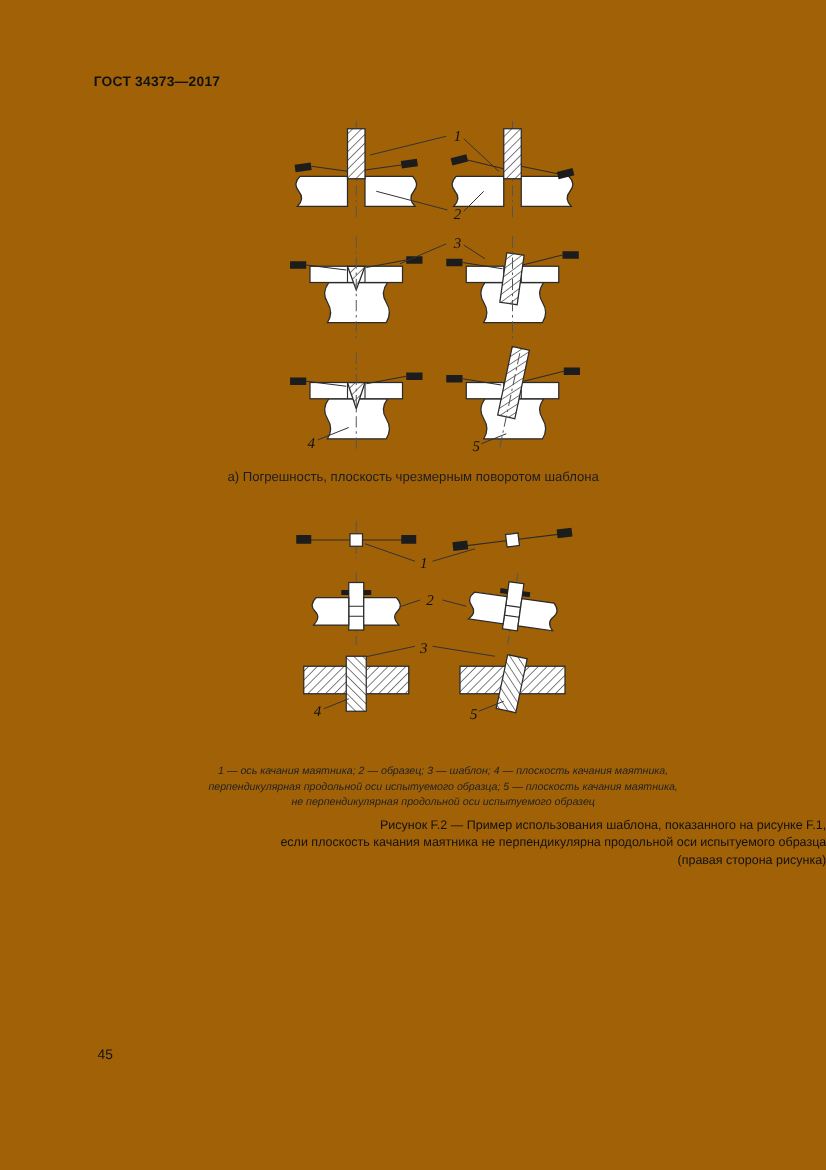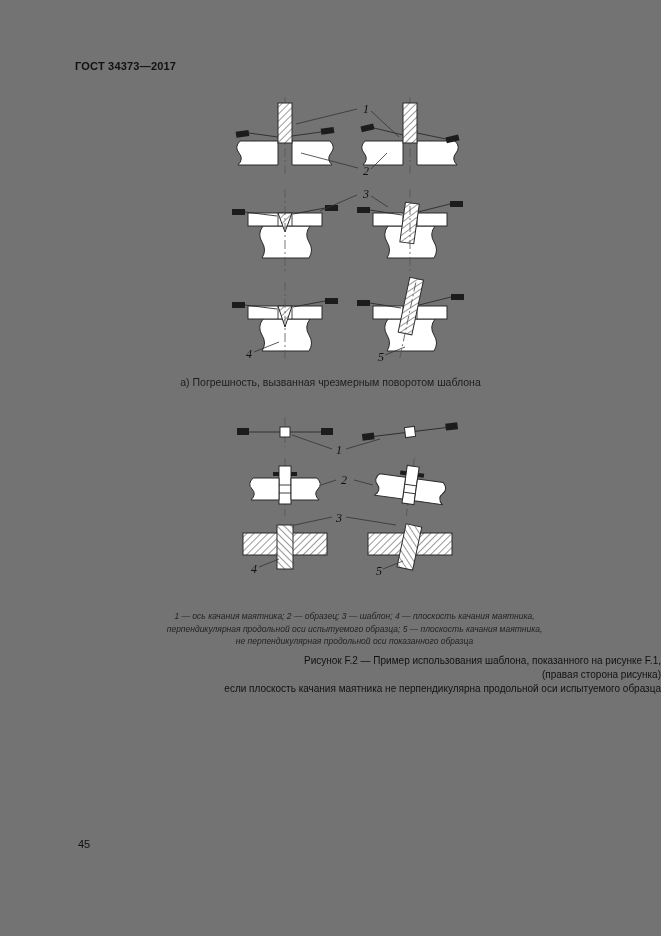--- a/index.html
+++ b/index.html
@@ -1,17 +1,17 @@
 <!DOCTYPE html>
 <html><head>
 <meta charset="utf-8">
 <style>
   html,body { margin:0; padding:0; background:#ffffff; }
   .page {
-    position:relative; width:661px; height:936px; background:#737373;
+    position:relative; width:661px; height:936px; background:#a16207;
     font-family:"Liberation Sans", sans-serif; color:#1d1d1d; overflow:hidden;
   }
   .header {
     position:absolute; left:75px; top:60px;
     font-size:11px; font-weight:bold; letter-spacing:0.2px; color:#111;
   }
   .figA { position:absolute; left:120px; top:95px; }
   .figB { position:absolute; left:120px; top:412px; }
   .cap {
     position:absolute; left:0; right:0; text-align:center;
@@ -142,21 +142,21 @@
       <line class="tl" x1="331" y1="202" x2="299" y2="210"></line>
     </g>
 
     <text class="co" x="126" y="263">4</text>
     <line class="ll" x1="134" y1="257" x2="159" y2="247"></line>
 
     <text class="co" x="258" y="266">5</text>
     <line class="ll" x1="265" y1="260" x2="285" y2="252"></line>
   </svg>
 
-  <div class="cap capA">а) Погрешность, вызванная чрезмерным поворотом шаблона</div>
+  <div class="cap capA">а) Погрешность, плоскость чрезмерным поворотом шаблона</div>
 
   <svg class="figB" width="420" height="170" viewBox="0 0 420 170" xmlns="http://www.w3.org/2000/svg">
     <defs>
       <pattern id="hA2" patternUnits="userSpaceOnUse" width="5" height="5" patternTransform="rotate(45)">
         <rect width="5" height="5" fill="#ffffff"></rect>
         <line x1="0" y1="0" x2="0" y2="5" stroke="#333" stroke-width="1"></line>
       </pattern>
       <pattern id="hB2" patternUnits="userSpaceOnUse" width="5" height="5" patternTransform="rotate(-45)">
         <rect width="5" height="5" fill="#ffffff"></rect>
         <line x1="0" y1="0" x2="0" y2="5" stroke="#333" stroke-width="1"></line>
@@ -228,24 +228,24 @@
     <line class="ll" x1="139" y1="155" x2="159" y2="147"></line>
 
     <text class="co" x="256" y="163">5</text>
     <line class="ll" x1="263" y1="157" x2="283" y2="149"></line>
   </svg>
 
 
   <div class="legend">
     <div>1 — ось качания маятника; 2 — образец; 3 — шаблон; 4 — плоскость качания маятника,</div>
     <div>перпендикулярная продольной оси испытуемого образца; 5 — плоскость качания маятника,</div>
-    <div>не перпендикулярная продольной оси показанного образца</div>
+    <div>не перпендикулярная продольной оси испытуемого образец</div>
   </div>
 
   <div class="ftitle">
     <div>Рисунок F.2 — Пример использования шаблона, показанного на рисунке F.1,</div>
+    <div>если плоскость качания маятника не перпендикулярна продольной оси испытуемого образца</div>
     <div>(правая сторона рисунка)</div>
-    <div>если плоскость качания маятника не перпендикулярна продольной оси испытуемого образца</div>
   </div>
 
   <div class="pagenum">45</div>
 
 </div>
 
 </body></html>

